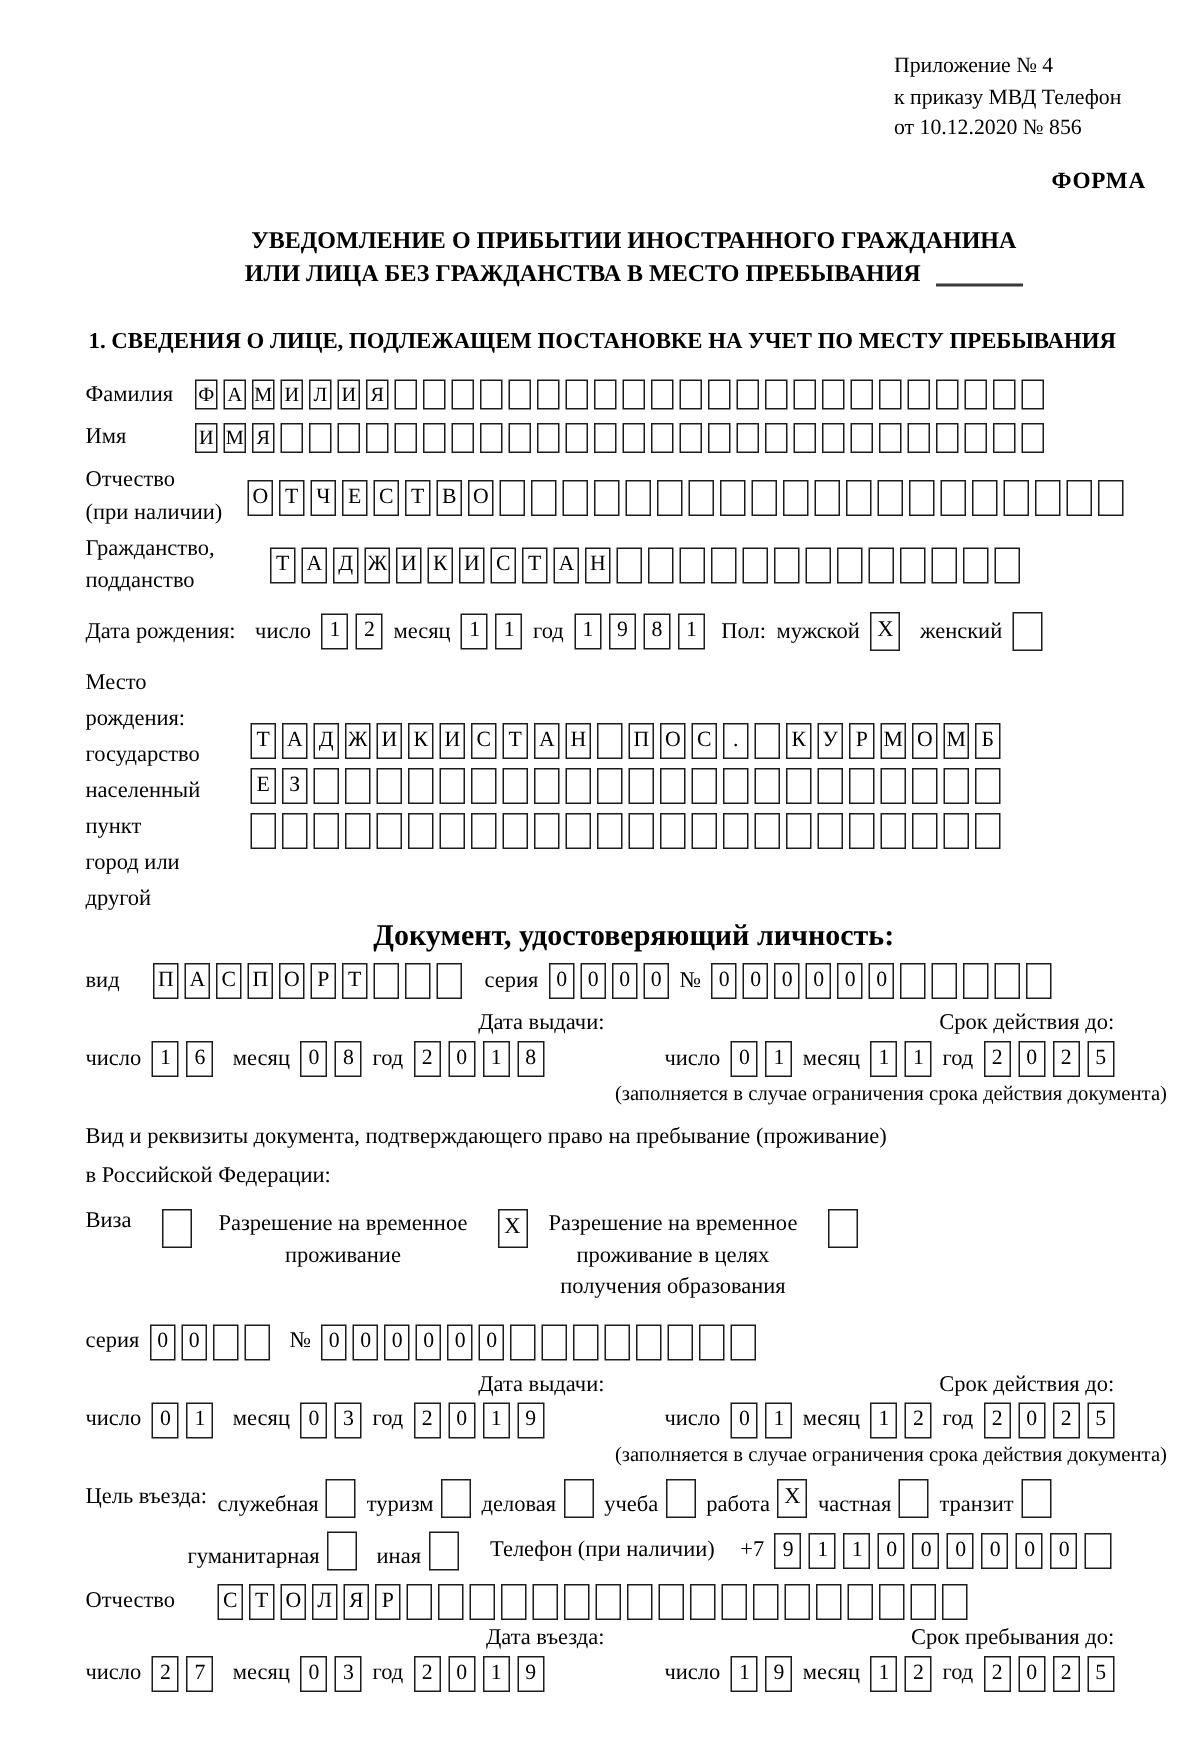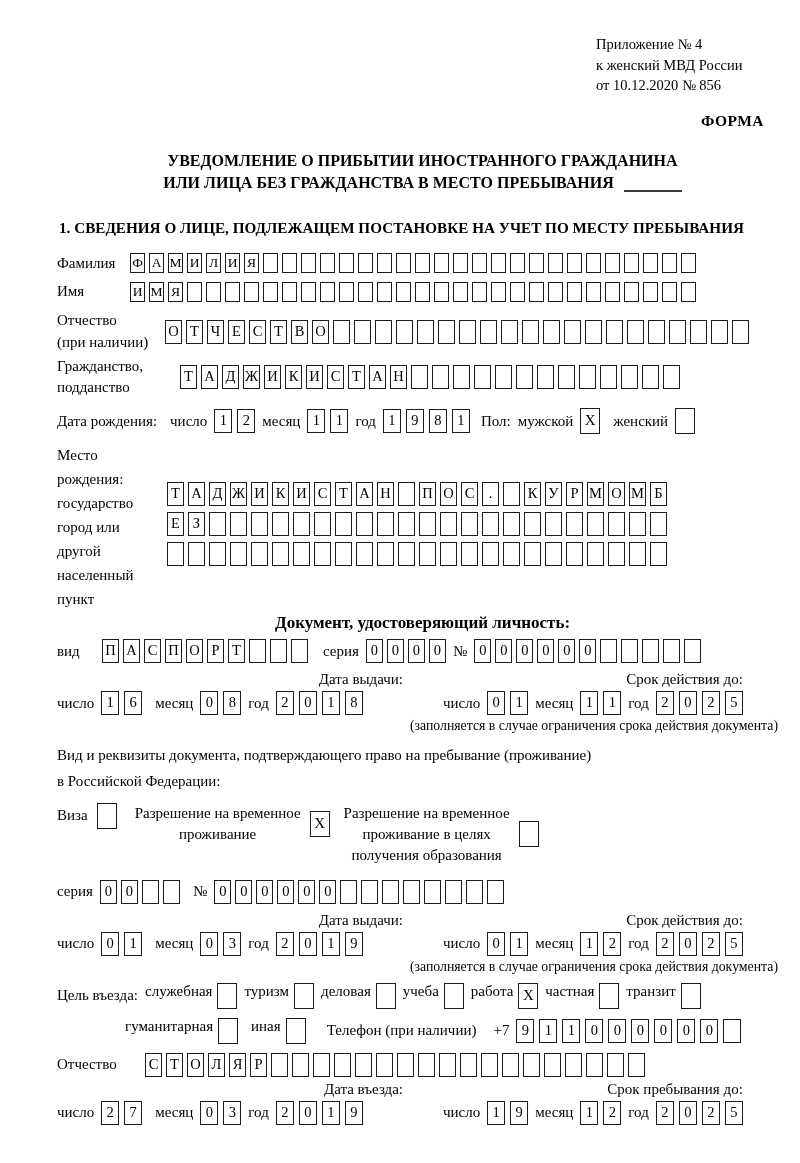--- a/index.html
+++ b/index.html
@@ -37,36 +37,36 @@
   
   .dline { display:flex; align-items:center; gap:7px; }
   .dheading { text-align:right; margin-bottom:3px; }
   .dates-pair { display:flex; margin-top:4px; }
   .dgroup-left { width:346px; }
   .dgroup-right { margin-left:40px; }
   .vnote { text-align:right; font-size:13.8px; margin:3px 10px 8px 0; }
 
   .intro { line-height:1.75; margin-top:2px; }
   .options-row { display:flex; align-items:flex-start; margin:8px 0 14px 0; }
-  .opt { display:flex; align-items:center; gap:9px; }
+  .opt { display:flex; align-items:flex-start; gap:20px; }
   .opt-lines { text-align:center; line-height:1.4; }
   .mr14 { margin-right:14px; } .mr18 { margin-right:18px; }
 
   .prow { display:flex; align-items:center; gap:7px; margin-bottom:9px; flex-wrap:nowrap; }
-  .pitem { display:flex; align-items:flex-start; gap:5px; }
-  .doc-heading { text-align:center; font-weight:bold; font-size:17px; margin:2px 0 6px 0; }
+  .pitem { display:flex; align-items:flex-end; gap:5px; }
+  .doc-heading { text-align:center; font-weight:bold; font-size:20px; margin:2px 0 6px 0; }
 </style>
 </head>
 <body>
 
 <div class="page">
 
   <div class="annex">
     <div>Приложение № 4</div>
-    <div>к женский МВД России</div>
+    <div>к приказу МВД Телефон</div>
     <div>от 10.12.2020 № 856</div>
   </div>
 
   <div class="forma">ФОРМА</div>
 
   <div class="title">
     <div>УВЕДОМЛЕНИЕ О ПРИБЫТИИ ИНОСТРАННОГО ГРАЖДАНИНА</div>
     <div>
       <span>ИЛИ ЛИЦА БЕЗ ГРАЖДАНСТВА В МЕСТО ПРЕБЫВАНИЯ</span><span class="blank-line"></span>
     </div>
@@ -243,22 +243,22 @@
     <span style="margin-left:6px;">женский</span>
     <span class="boxes cb">
         <span class="cbox"></span>
       </span>
   </div>
 
   <div class="frow" style="margin-bottom:2px;">
     <div class="flabel w110" style="line-height:1.6;">
       <div>Место рождения:</div>
       <div>государство</div>
+      <div>населенный пункт</div>
       <div>город или другой</div>
-      <div>населенный пункт</div>
     </div>
     <div class="rows">
       <div class="boxes md">
           <span class="cbox">Т</span>
           <span class="cbox">А</span>
           <span class="cbox">Д</span>
           <span class="cbox">Ж</span>
           <span class="cbox">И</span>
           <span class="cbox">К</span>
           <span class="cbox">И</span>

